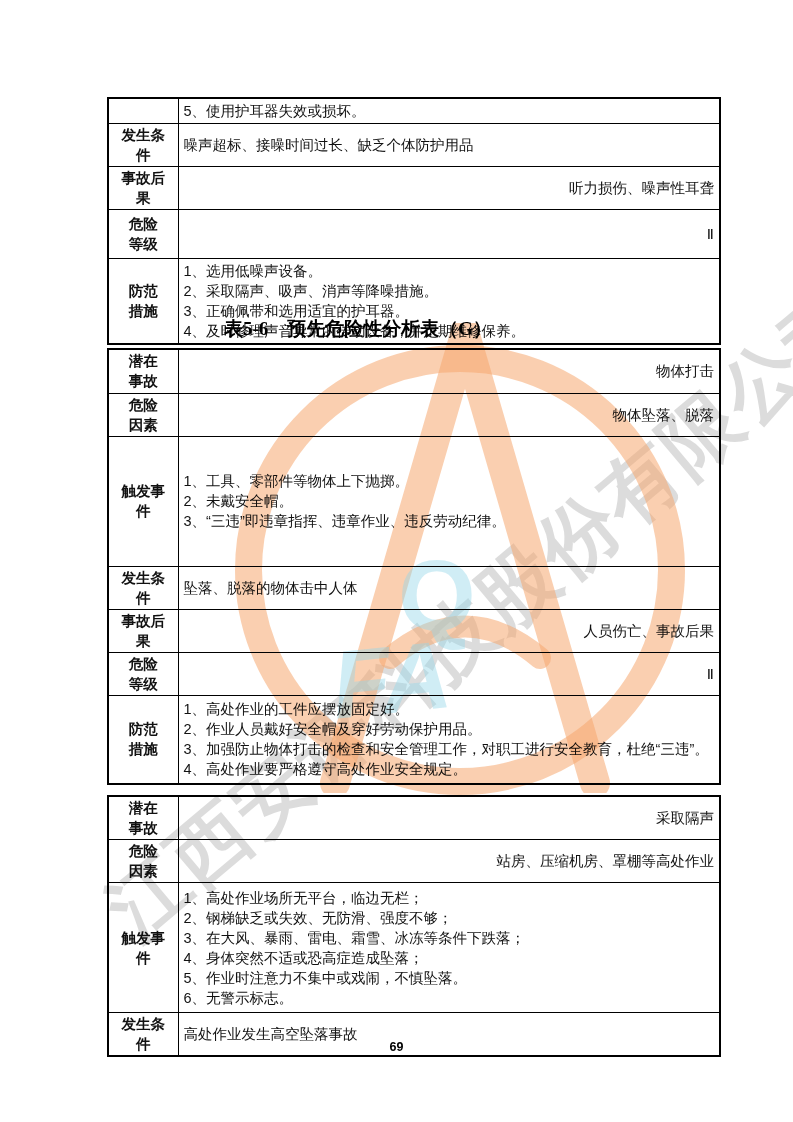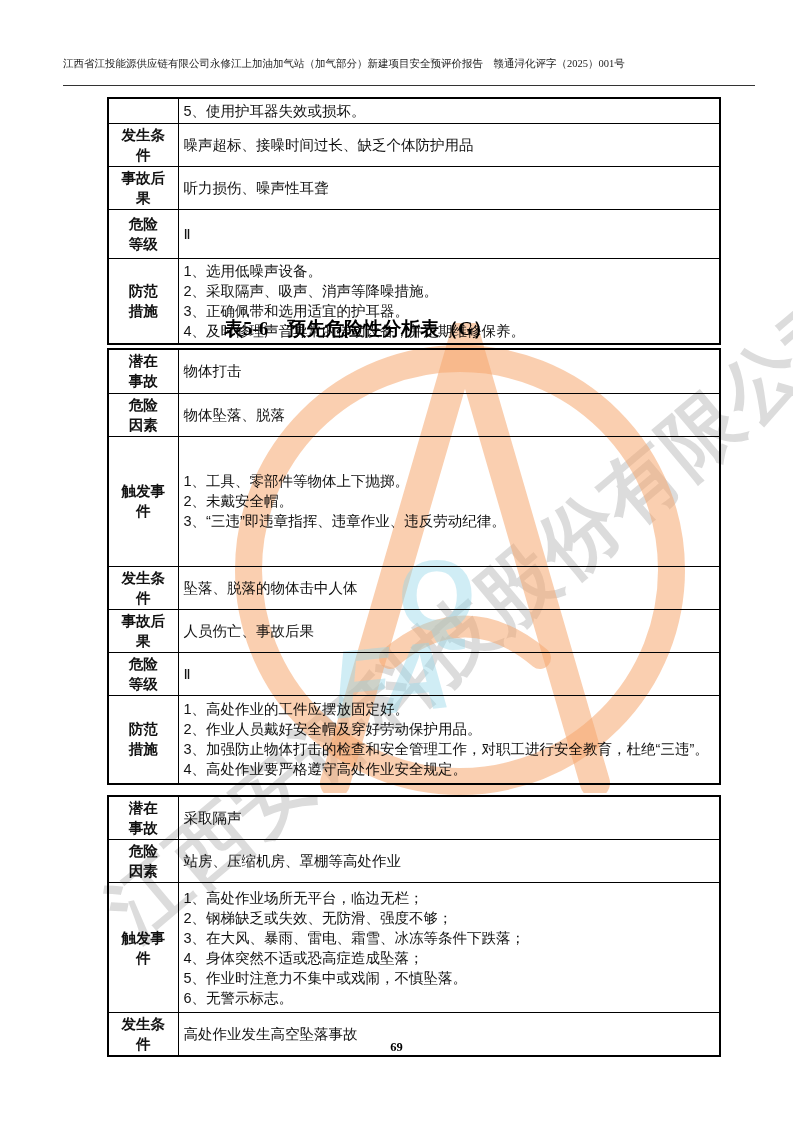--- a/index.html
+++ b/index.html
@@ -27,40 +27,40 @@
     border:1.5px solid #000; vertical-align:middle;
     font-size:14.5px; line-height:20px; white-space:pre-line;
     overflow:hidden;
   }
   td.lbl {
     width:70px; font-weight:bold; text-align:center;
     font-size:15px; line-height:19px; padding:1px 12px;
   }
   td.val { padding:2px 5px; }
   .a-left { text-align:left; }
-  .a-center { text-align:left; }
+  .a-center { text-align:right; }
   tr.rh22{height:22px} tr.rh27{height:27px} tr.rh28{height:28px}
   tr.rh31{height:31px} tr.rh33{height:33px} tr.rh35{height:35px}
   tr.rh40{height:40px} tr.rh43{height:43px} tr.rh44{height:44px}
   tr.rh49{height:49px} tr.rh84{height:84px} tr.rh89{height:89px}
   tr.rh130{height:130px}
   #tbl-continued { top:97px; }
   #tbl-g { top:348px; }
   #tbl-h { top:795px; }
   
   .tbl-title {
     position:absolute; left:0; width:716px; text-align:center;
     font-family:"Liberation Serif","DejaVu Serif",serif;
     font-weight:bold; font-size:19px; color:#000;
   }
   #title-g { top:316px; }
   #title-h { top:763px; }
   .page-footer {
     position:absolute; top:1040px; left:0; width:793px; text-align:center;
-    font-family:Liberation Serif, serif;
+    font-family:Liberation Sans, sans-serif;
     font-weight:bold; font-size:12.5px; color:#000;
   }
   
   .wm { position:absolute; inset:0; z-index:3; pointer-events:none;
         overflow:hidden; mix-blend-mode:multiply; }
   .wm-ring {
     position:absolute; left:235px; top:345px; width:450px; height:450px;
     border:27px solid rgba(246,168,112,0.55); border-radius:50%;
   }
   .wm-a { position:absolute; left:295px; top:323px; }
@@ -81,21 +81,20 @@
     font-family:"Liberation Serif","DejaVu Serif",serif;
     font-weight:bold; font-size:78px; letter-spacing:2px;
     color:rgba(40,40,40,0.16); white-space:nowrap;
   }
 </style>
 </head>
 <body>
 
 <div class="page">
 
-  <div class="doc-header">江西省江投能源供应链有限公司永修江上加油加气站（加气部分）新建项目安全预评价报告　赣通浔化评字（2025）001号</div>
 
   <table class="phatbl" id="tbl-continued">
     <colgroup>
         <col style="width:70px">
         <col>
       </colgroup>
     <tbody>
         <tr class="rh22">
       <td class="lbl"></td>
       <td class="val a-left">5、使用护耳器失效或损坏。</td>

